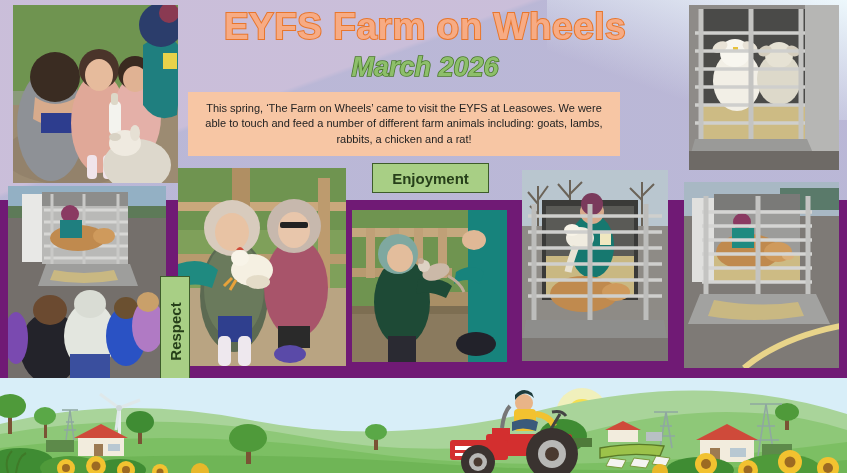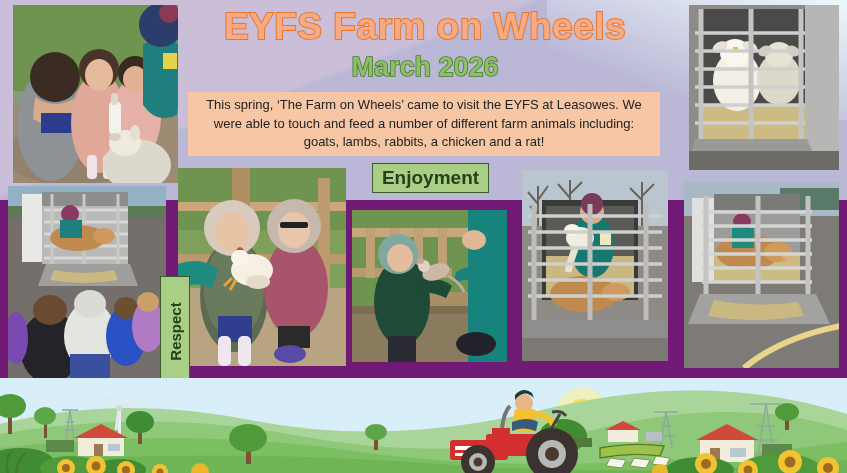--- a/index.html
+++ b/index.html
@@ -25,38 +25,39 @@
     -webkit-text-stroke:2px #e8762c;
     paint-order:stroke fill;
     line-height:1.05;
   }
   .subtitle{
     position:absolute;left:200px;top:52px;width:450px;text-align:center;
     font-size:27px;font-weight:bold;
     color:#8dbf6a;
     -webkit-text-stroke:1.6px #4a7a2a;
     paint-order:stroke fill;
+    font-style:italic;
   }
 
   
   .intro{
-    position:absolute;left:188px;top:92px;width:472px;height:64px;
+    position:absolute;left:188px;top:92px;width:432px;height:64px;
     background:#f7c6a4;color:#222;
     display:flex;align-items:center;justify-content:center;
-    text-align:center;font-size:13px;line-height:1.42;padding:12px 10px;
+    text-align:center;font-size:11px;line-height:1.42;padding:12px 10px;
     box-sizing:border-box;
   }
 
   
   .badge{
     position:absolute;background:#a8cf85;border:1.6px solid #3d5c2a;
     color:#27401a;font-weight:bold;display:flex;align-items:center;
     justify-content:center;box-sizing:border-box;
   }
-  #badge-enjoyment{left:372px;top:163px;width:117px;height:30px;font-size:19px;}
+  #badge-enjoyment{left:372px;top:163px;width:117px;height:30px;font-size:15px;}
   #badge-inclusive{left:590px;top:361px;width:94px;height:32px;font-size:15px;}
   #badge-respect{left:160px;top:276px;width:30px;height:110px;font-size:15px;}
   #badge-respect span{transform:rotate(-90deg);white-space:nowrap;}
 
   
   .photo{position:absolute;overflow:hidden;background:#9bb;}
   .photo > svg{display:block;width:100%;height:100%;}
 
   #photo-feeding-lamb{left:13px;top:5px;width:165px;height:178px;}
   #photo-children-watching{left:8px;top:186px;width:158px;height:204px;}

